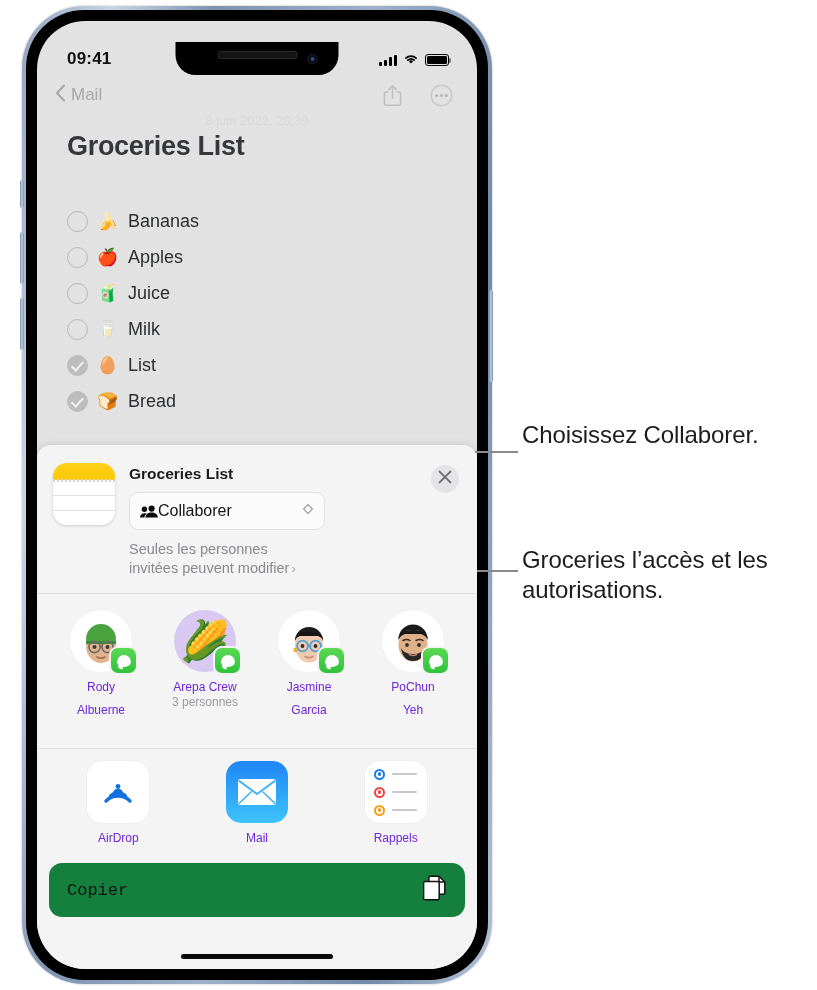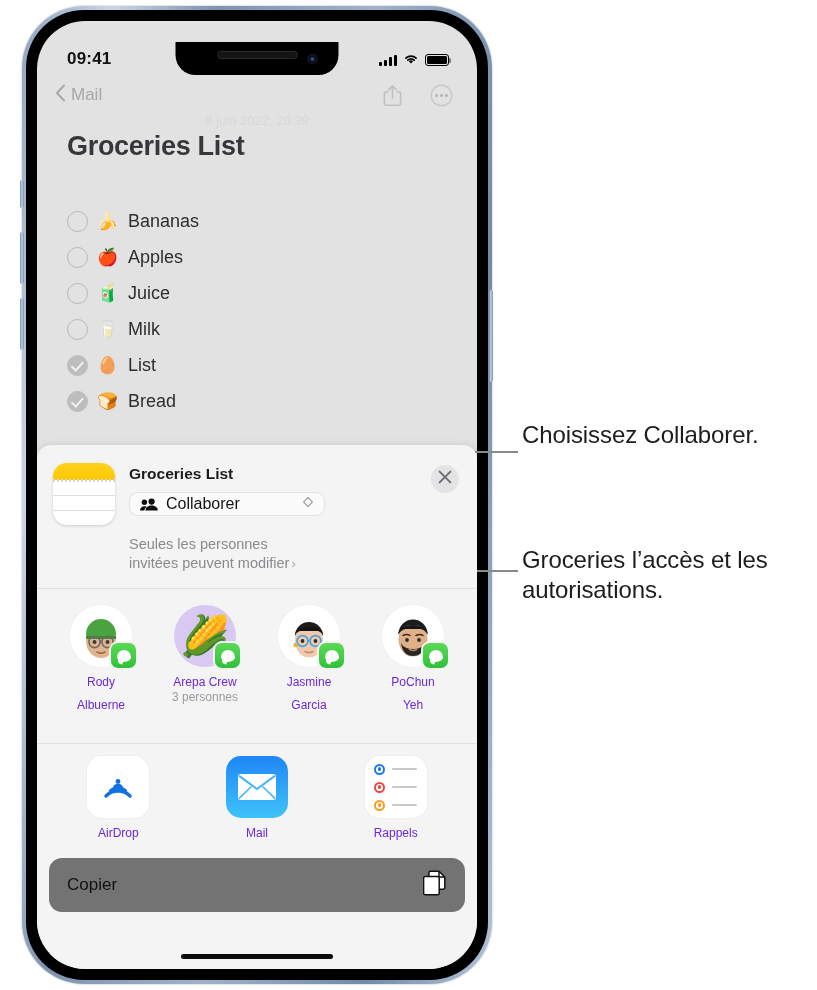--- a/index.html
+++ b/index.html
@@ -285,25 +285,24 @@
   #sheet-head-text { flex: 1; padding-top: 2px; min-width: 0; }
   #sheet-title {
     font-size: 15.5px;
     font-weight: bold;
     color: #1c1c1e;
     margin-bottom: 9px;
   }
   #collab-dropdown {
     display: inline-flex;
     align-items: center;
-    gap: 8px;
     background: #fbfbfb;
     border: 1px solid #e1e1e1;
     border-radius: 9px;
-    padding: 2px 10px;
+    padding: 9px 10px;
     min-width: 196px;
     box-sizing: border-box;
   }
   #collab-dropdown .label { font-size: 16px; color: #141414; flex: 1; }
   .people-icon { flex: none; display: flex; }
   .updown-chevron { flex: none; color: #9a9a9a; display: flex; }
 
   #permission-row {
     padding: 10px 16px 0 92px;
     line-height: 1.28;
@@ -455,23 +454,24 @@
     left: 1.4px; top: 1.4px;
     width: 3.6px; height: 3.6px;
     border-radius: 50%;
     background: currentColor;
   }
   .rem-bar { width: 25px; height: 2px; background: #c9c9c9; border-radius: 1px; }
 
   
   #actions-list {
     margin: 6px 12px 0 12px;
-    background: #737373;
+    background: #15803d;
     border-radius: 13px;
     overflow: hidden;
+    font-family: Liberation Mono, monospace;
   }
   .action-row {
     display: flex;
     align-items: center;
     justify-content: space-between;
     height: 54px;
     padding: 0 18px;
     font-size: 17px;
     color: #111;
   }

